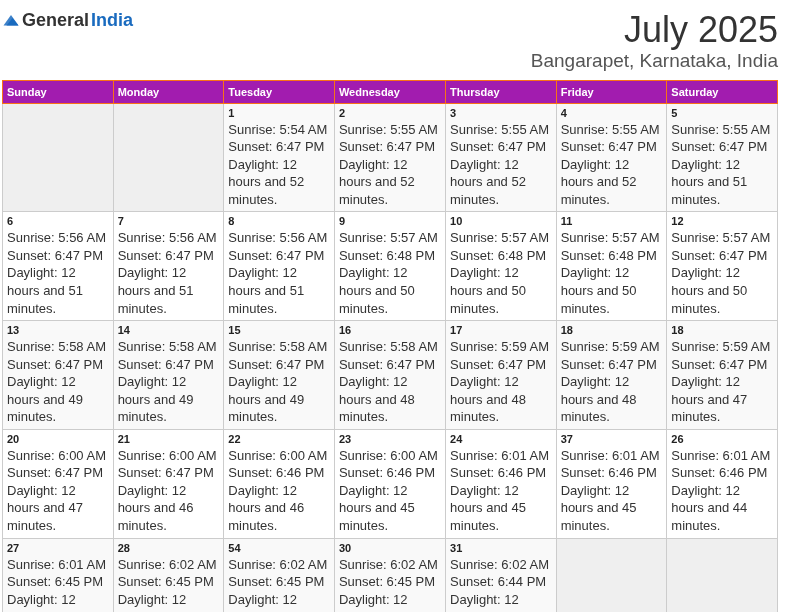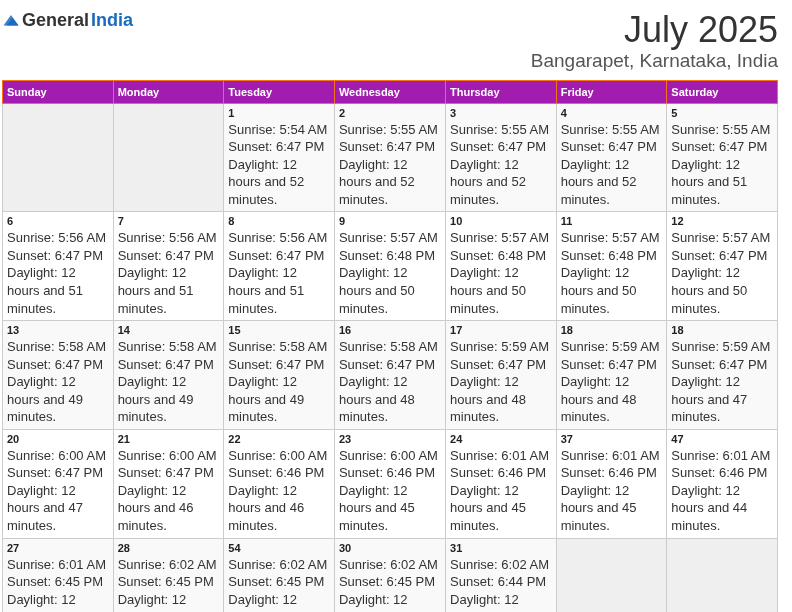--- a/index.html
+++ b/index.html
@@ -268,21 +268,21 @@
 Sunset: 6:46 PM
 Daylight: 12 hours and 45 minutes.</div>
           </td>
           <td>
             <span class="day-num">37</span>
             <div class="day-info" style="white-space: pre-line;">Sunrise: 6:01 AM
 Sunset: 6:46 PM
 Daylight: 12 hours and 45 minutes.</div>
           </td>
           <td>
-            <span class="day-num">47</span>
+            <span class="day-num">26</span>
             <div class="day-info" style="white-space: pre-line;">Sunrise: 6:01 AM
 Sunset: 6:46 PM
 Daylight: 12 hours and 44 minutes.</div>
           </td>
         </tr>
         <tr>
           <td>
             <span class="day-num">27</span>
             <div class="day-info" style="white-space: pre-line;">Sunrise: 6:01 AM
 Sunset: 6:45 PM

